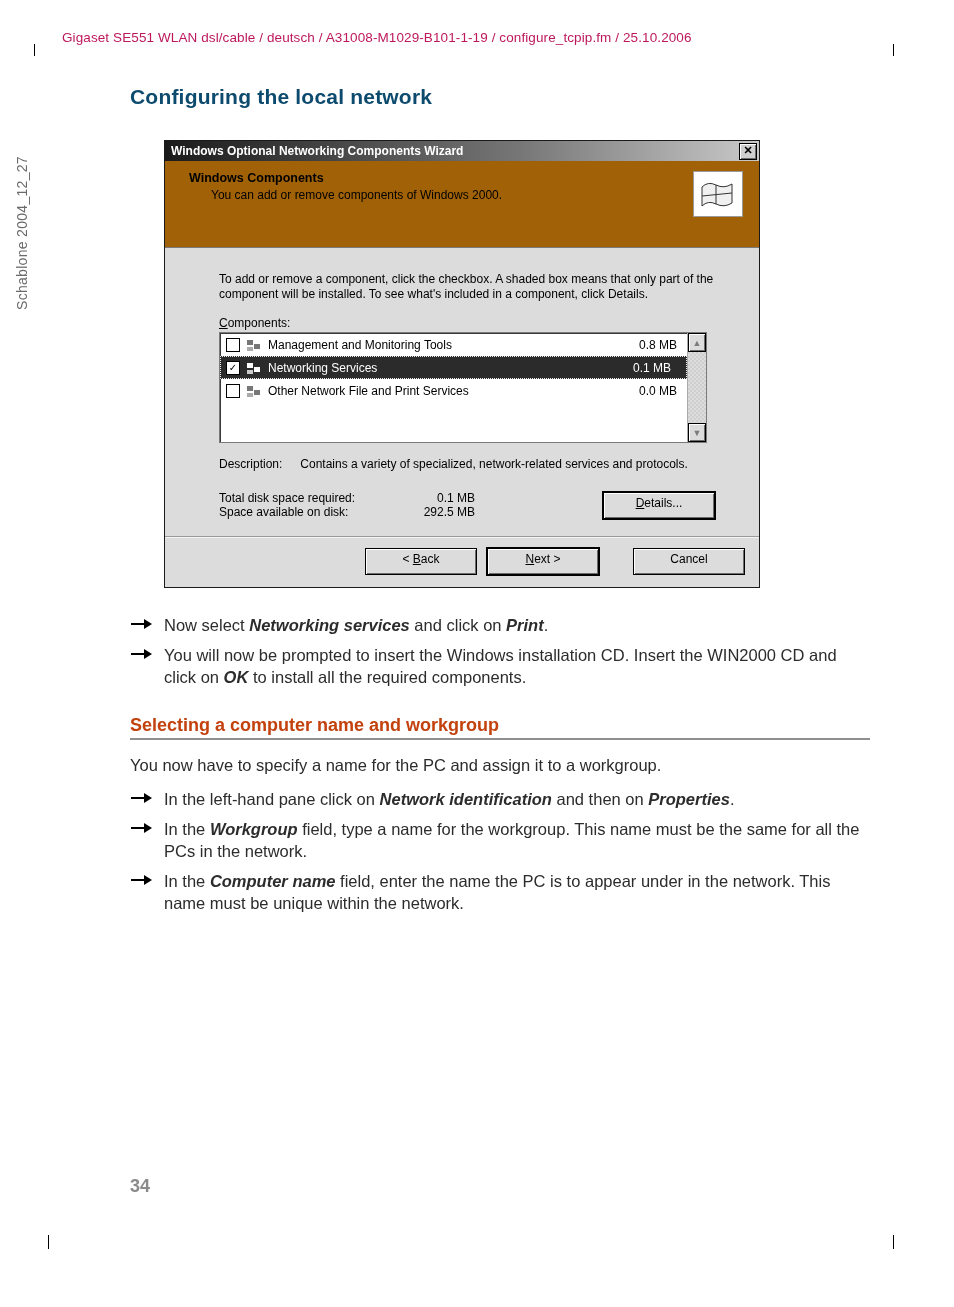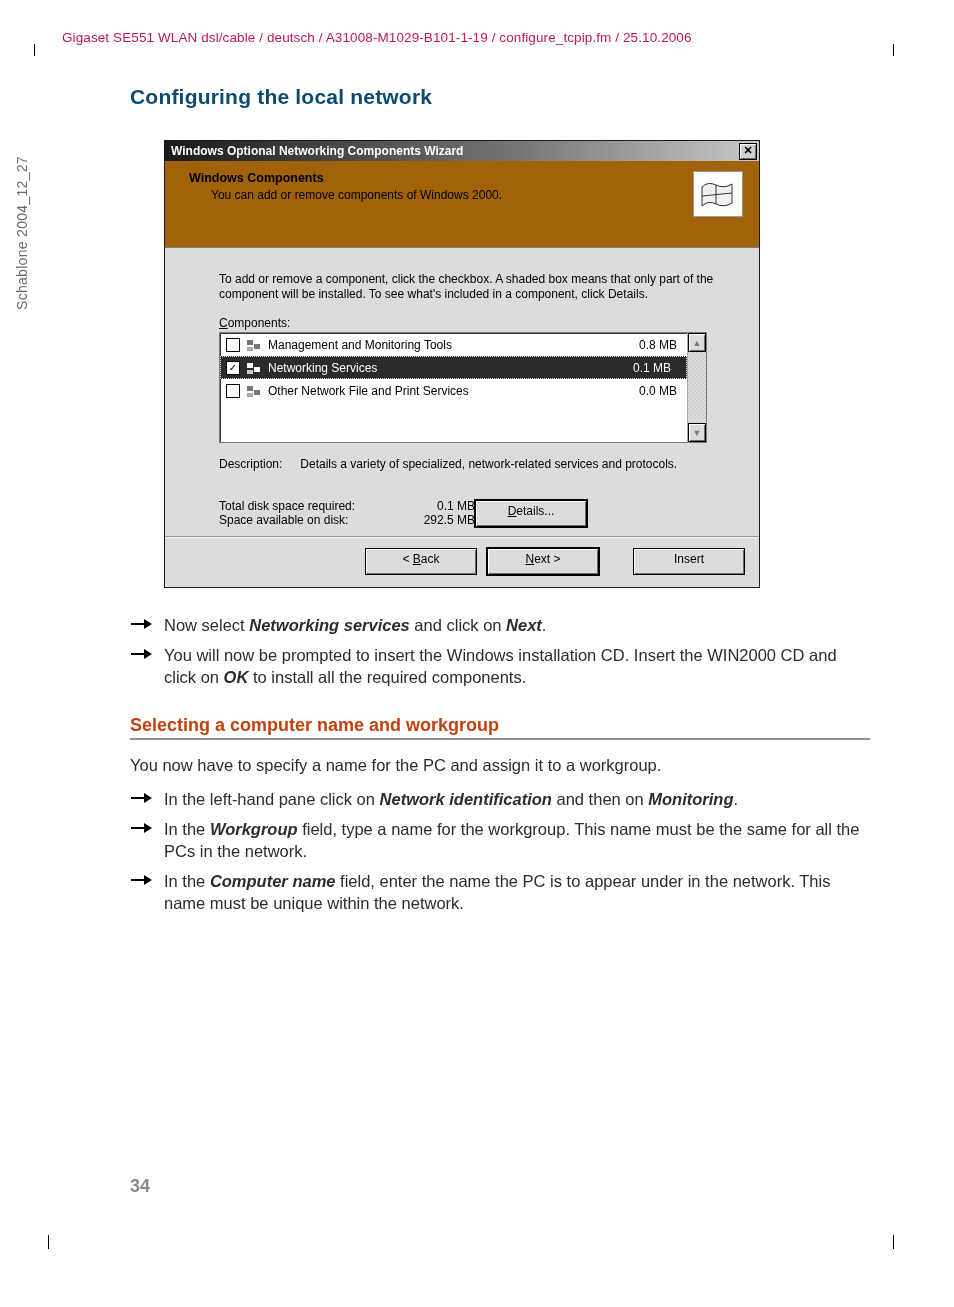--- a/index.html
+++ b/index.html
@@ -181,21 +181,21 @@
     background: #dcdcdc;
     border: 1px solid #000;
     box-shadow: inset 1px 1px 0 #fff, inset -1px -1px 0 #6b6b6b;
     display:flex; align-items:center; justify-content:center;
     color:#7a7a7a; font-size:9px;
   }
   .sb-track { flex: 1; background: repeating-conic-gradient(#dcdcdc 0 25%, #cfcfcf 0 50%) 0 0/4px 4px; }
 
   .desc { margin-top: 14px; font-size: 12px; }
   .desc .dl { display:inline-block; width: 78px; }
-  .space-block { margin-top: 28px; display:flex; justify-content: flex-start; align-items: center; }
+  .space-block { margin-top: 20px; display:flex; justify-content: space-between; align-items: center; }
   .space-grid { font-size: 12px; }
   .space-grid .r { display:flex; }
   .space-grid .r .k { width: 180px; }
   .space-grid .r .v { width: 76px; text-align: right; }
 
   .win-btn {
     min-width: 86px;
     height: 25px;
     padding: 0 12px;
     background: #dcdcdc;
@@ -343,21 +343,21 @@
           <div class="scrollbar">
             <div class="sb-btn">▲</div>
             <div class="sb-track"></div>
             <div class="sb-btn">▼</div>
           </div>
         </div>
       </div>
 
       <div class="desc">
         <span class="dl">Description:</span>
-        <span>Details a variety of specialized, network-related services and protocols.</span>
+        <span>Contains a variety of specialized, network-related services and protocols.</span>
       </div>
 
       <div class="space-block">
         <div class="space-grid">
           <div class="r">
               <span class="k">Total disk space required:</span>
               <span class="v">0.1 MB</span>
             </div>
           <div class="r">
               <span class="k">Space available on disk:</span>
@@ -372,35 +372,35 @@
 
     <div class="btn-row-sep"></div>
     <div class="btn-row">
       <div class="win-btn">
         <span>&lt; </span><u>B</u><span>ack</span>
       </div>
       <div class="win-btn focus">
         <u>N</u><span>ext &gt;</span>
       </div>
       <div style="width:14px"></div>
-      <div class="win-btn">Insert</div>
+      <div class="win-btn">Cancel</div>
     </div>
   </div>
 
   <div class="doc">
 
     <div class="step">
       <span class="arrow">
         <svg width="22" height="12">
             <line x1="1" y1="6" x2="16" y2="6" stroke="#000" stroke-width="2"></line>
             <polygon points="14,1 22,6 14,11" fill="#000"></polygon>
           </svg>
       </span>
       <span class="t">
-        <span>Now select </span><b class="i">Networking services</b><span> and click on </span><b class="i">Next</b><span>.</span>
+        <span>Now select </span><b class="i">Networking services</b><span> and click on </span><b class="i">Print</b><span>.</span>
       </span>
     </div>
 
     <div class="step">
       <span class="arrow">
         <svg width="22" height="12">
             <line x1="1" y1="6" x2="16" y2="6" stroke="#000" stroke-width="2"></line>
             <polygon points="14,1 22,6 14,11" fill="#000"></polygon>
           </svg>
       </span>
@@ -415,21 +415,21 @@
     <div class="para">You now have to specify a name for the PC and assign it to a workgroup.</div>
 
     <div class="step">
       <span class="arrow">
         <svg width="22" height="12">
             <line x1="1" y1="6" x2="16" y2="6" stroke="#000" stroke-width="2"></line>
             <polygon points="14,1 22,6 14,11" fill="#000"></polygon>
           </svg>
       </span>
       <span class="t">
-        <span>In the left-hand pane click on </span><b class="i">Network identification</b><span> and then on </span><b class="i">Monitoring</b><span>.</span>
+        <span>In the left-hand pane click on </span><b class="i">Network identification</b><span> and then on </span><b class="i">Properties</b><span>.</span>
       </span>
     </div>
 
     <div class="step">
       <span class="arrow">
         <svg width="22" height="12">
             <line x1="1" y1="6" x2="16" y2="6" stroke="#000" stroke-width="2"></line>
             <polygon points="14,1 22,6 14,11" fill="#000"></polygon>
           </svg>
       </span>

